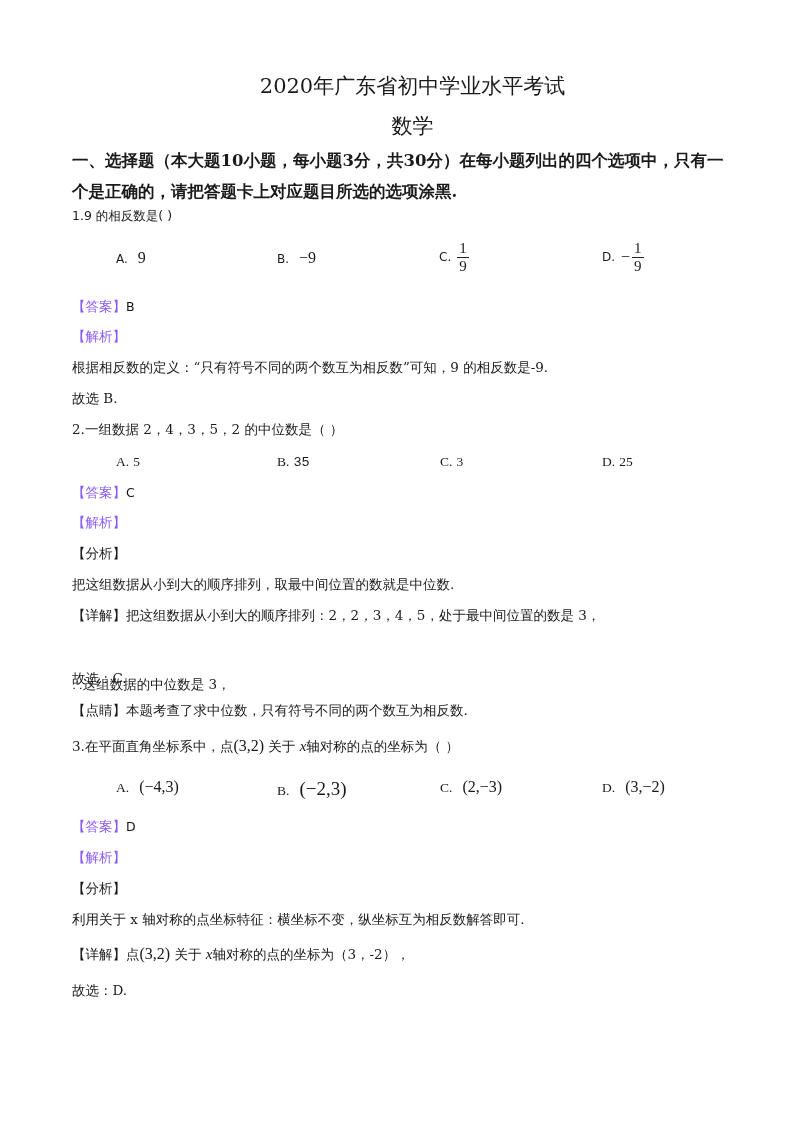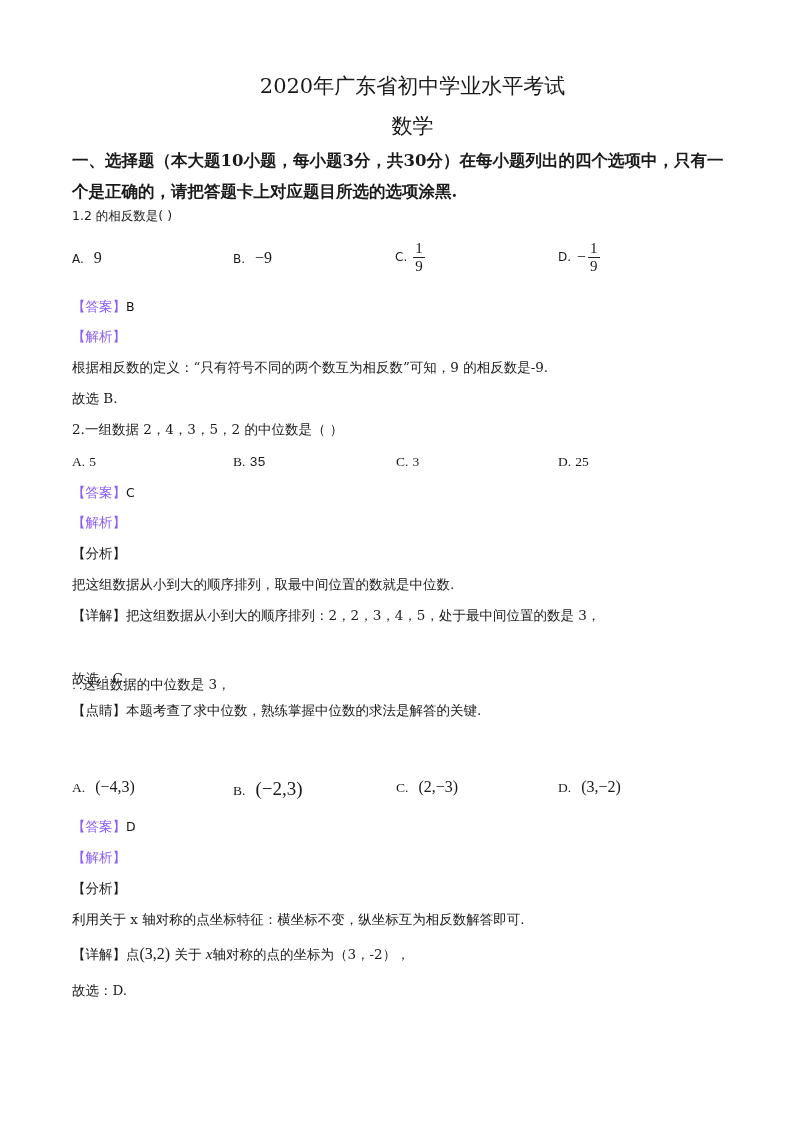--- a/index.html
+++ b/index.html
@@ -3,21 +3,21 @@
 <meta charset="utf-8">
 <style>
   html, body { margin: 0; padding: 0; background: #ffffff; }
   body { width: 793px; height: 1122px; position: relative; overflow: hidden; color: #1a1a1a;
          font-family: "DejaVu Serif", "Liberation Serif", serif; }
   .page { position: absolute; left: 0; top: 0; width: 793px; height: 1122px; }
   .abs { position: absolute; white-space: nowrap; }
   .title { font-weight: normal; font-size: 21px; left: 16px; width: 793px; text-align: center; }
   .section { font-weight: bold; font-size: 16.5px; left: 72px; }
   .line { font-size: 13.5px; left: 72px; }
-  .opt { font-size: 13.5px; }
+  .opt { font-size: 13.5px; margin-left: 44px; }
   .opt-label { font-family: "DejaVu Sans", "Liberation Sans", sans-serif; font-size: 12px; margin-right: 10px; }
   .opt-label.serif { font-family: "Liberation Serif", serif; font-size: 13.5px; margin-right: 4px; }
   .math { font-family: "Liberation Serif", "DejaVu Serif", serif; font-size: 16px; }
   .tag-blue { color: #8b5cf6; }
   .answer-letter { font-family: "DejaVu Sans", "Liberation Sans", sans-serif; font-size: 12.5px; color: #111; }
   .frac { display: inline-block; vertical-align: middle; text-align: center; font-family: "Liberation Serif", serif; font-size: 15px; line-height: 1.1; }
   .frac .num { display: block; border-bottom: 1px solid #222; padding: 0 2px; }
   .frac .den { display: block; padding: 0 2px; }
   .minus { font-family: "Liberation Serif", serif; font-size: 16px; vertical-align: middle; margin-right: 2px; }
   .ital { font-style: italic; font-family: "Liberation Serif", serif; font-size: 15px; }
@@ -26,21 +26,21 @@
 <body>
 
 <div class="page">
 
   <div class="abs title" style="top:72px;">2020年广东省初中学业水平考试</div>
   <div class="abs title" style="top:112px;">数学</div>
 
   <div class="abs section" style="top:150px;">一、选择题（本大题10小题，每小题3分，共30分）在每小题列出的四个选项中，只有一</div>
   <div class="abs section" style="top:181px;">个是正确的，请把答题卡上对应题目所选的选项涂黑.</div>
 
-  <div class="abs line" style="top:208px; font-family:'DejaVu Sans','Liberation Sans',sans-serif; font-size:12.5px;">1.2 的相反数是(          )</div>
+  <div class="abs line" style="top:208px; font-family:'DejaVu Sans','Liberation Sans',sans-serif; font-size:12.5px;">1.9 的相反数是(          )</div>
 
   <div class="abs opt" style="left:72px; top:249px;">
     <span class="opt-label">A.</span><span class="math">9</span>
   </div>
   <div class="abs opt" style="left:233px; top:249px;">
     <span class="opt-label">B.</span><span class="math">−9</span>
   </div>
   <div class="abs opt" style="left:395px; top:240px;">
     <span class="opt-label" style="vertical-align:middle;margin-right:6px;">C.</span><span class="frac"><span class="num">1</span><span class="den">9</span></span>
   </div>
@@ -75,23 +75,28 @@
   </div>
   <div class="abs line tag-blue" style="top:514px;">【解析】</div>
   <div class="abs line" style="top:545px;">【分析】</div>
   <div class="abs line" style="top:576px;">把这组数据从小到大的顺序排列，取最中间位置的数就是中位数.</div>
   <div class="abs line" style="top:607px;">
     <span>【详解】</span><span>把这组数据从小到大的顺序排列：2，2，3，4，5，处于最中间位置的数是 3，</span>
   </div>
   <div class="abs line" style="top:676px;">∴这组数据的中位数是 3，</div>
   <div class="abs line" style="top:670px;">故选：C.</div>
   <div class="abs line" style="top:702px;">
-    <span>【点睛】</span><span>本题考查了求中位数，熟练掌握中位数的求法是解答的关键.</span>
+    <span>【点睛】</span><span>本题考查了求中位数，只有符号不同的两个数互为相反数.</span>
   </div>
 
+  <div class="abs line" style="top:737px;">
+    <span>3.在平面直角坐标系中，点</span><span class="math">(3,2)</span>
+    <span>关于</span>
+    <span class="ital">x</span><span>轴对称的点的坐标为（        ）</span>
+  </div>
 
   <div class="abs opt" style="left:72px; top:778px;">
     <span class="opt-label serif" style="margin-right:10px;">A.</span><span class="math">(−4,3)</span>
   </div>
   <div class="abs opt" style="left:233px; top:778px;">
     <span class="opt-label serif" style="margin-right:10px;">B.</span><span class="math" style="font-size:19px;">(−2,3)</span>
   </div>
   <div class="abs opt" style="left:396px; top:778px;">
     <span class="opt-label serif" style="margin-right:10px;">C.</span><span class="math">(2,−3)</span>
   </div>

